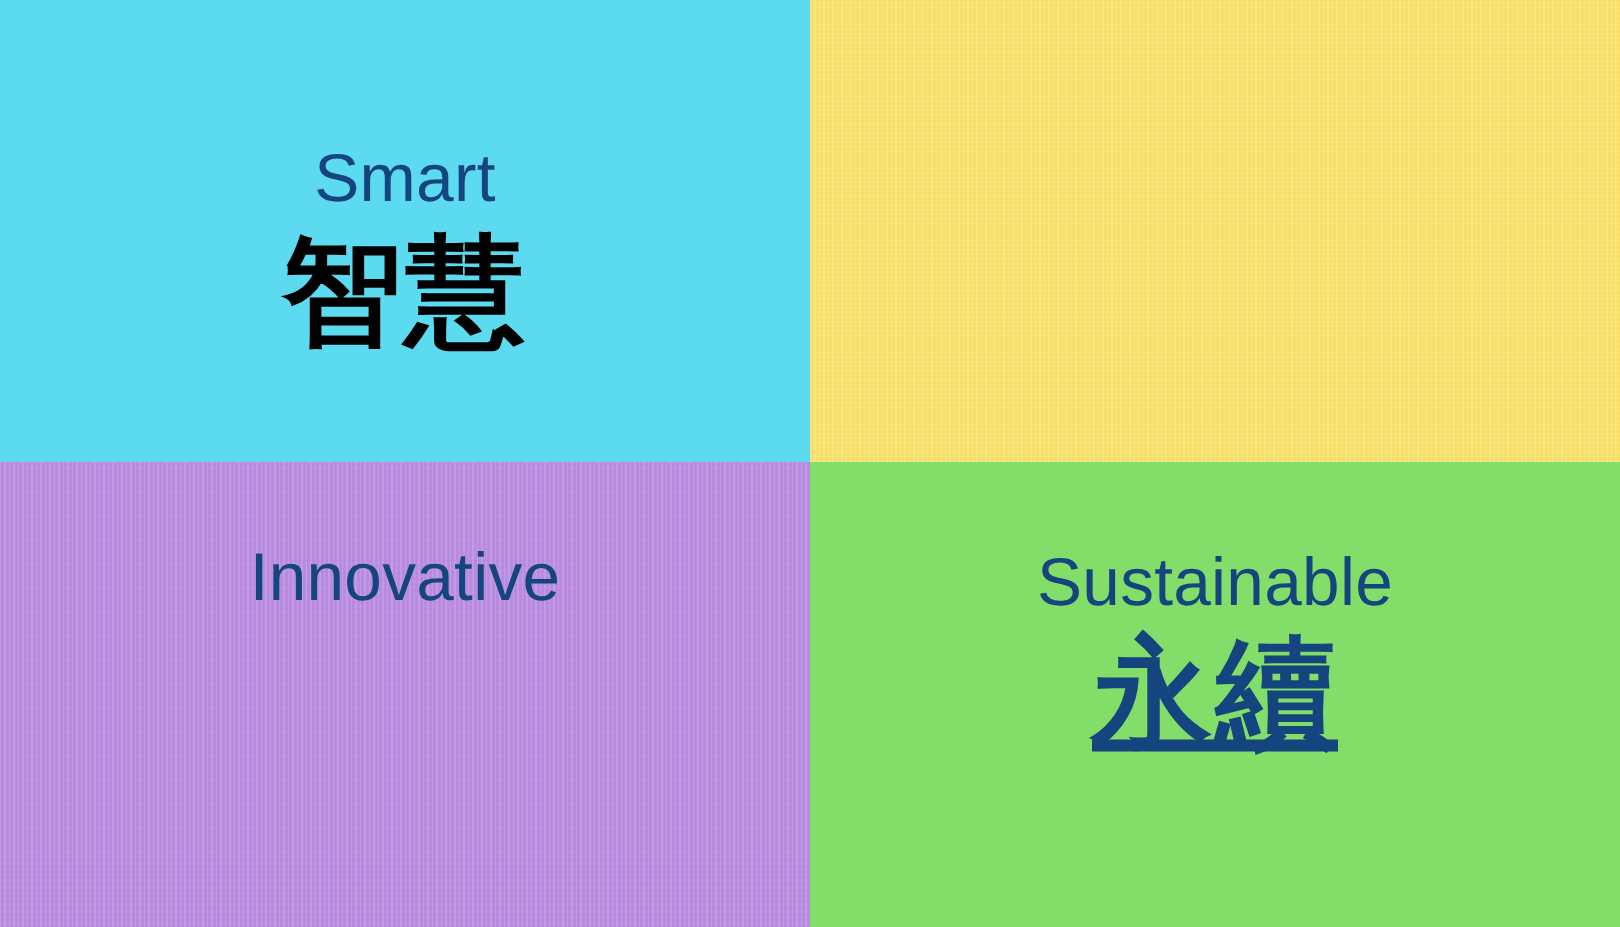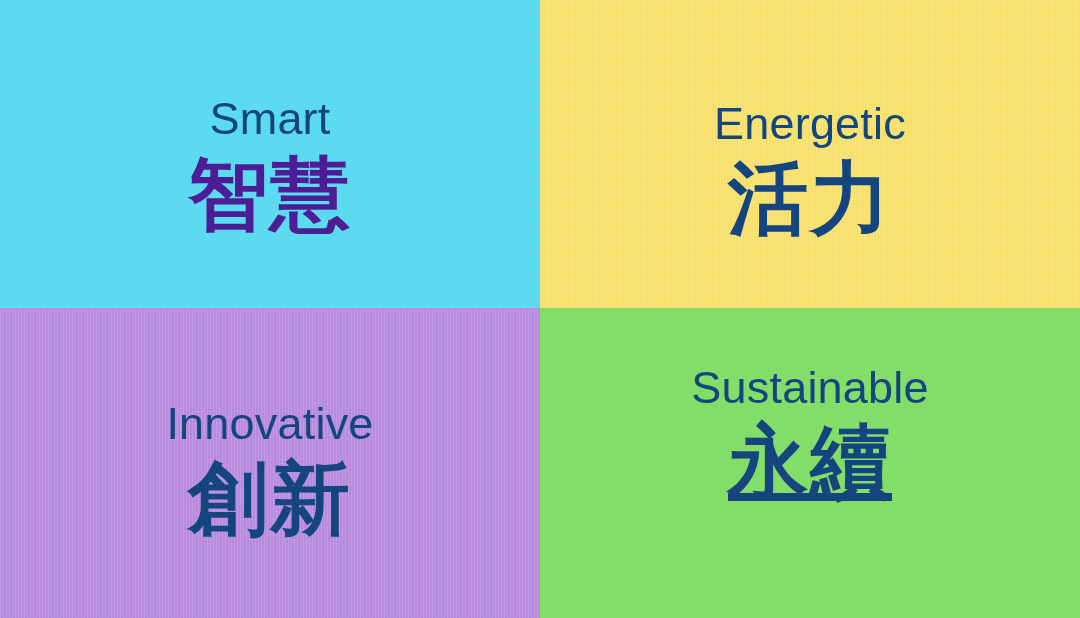--- a/index.html
+++ b/index.html
@@ -94,52 +94,47 @@
     white-space: nowrap;
   }
 
   
   #cell-smart       .cell-inner { padding-top: 96px; }
   #cell-smart       .label-zh   { margin-top: 14px; }
 
   #cell-energetic   .cell-inner { padding-top: 101px; }
   #cell-energetic   .label-zh   { margin-top: 13px; }
 
-  #cell-innovative  .cell-inner { padding-top: 93px; }
+  #cell-innovative  .cell-inner { padding-top: 54px; }
   #cell-innovative  .label-zh   { margin-top: 13px; }
 
   #cell-sustainable .cell-inner { padding-top: 57px; }
   #cell-sustainable .label-zh   { margin-top: 12px; }
 </style>
 </head>
 <body>
 
 <div id="grid">
 
   <div class="cell tex-none" id="cell-smart" style="background-color: rgb(92, 218, 240);">
     <div class="texture"></div>
     <div class="cell-inner">
       <div class="label-en" style="color: rgb(21, 69, 126);">Smart</div>
-      <div class="label-zh" style="color: #4c1d95;">智慧</div>
+      <div class="label-zh" style="color: #000000;">智慧</div>
     </div>
   </div>
 
   <div class="cell tex-dots" id="cell-energetic" style="background-color: rgb(247, 223, 101);">
     <div class="texture"></div>
-    <div class="cell-inner">
-      <div class="label-en" style="color: rgb(21, 69, 126);">Energetic</div>
-      <div class="label-zh" style="color: rgb(21, 69, 126);">活力</div>
-    </div>
   </div>
 
   <div class="cell tex-stripe" id="cell-innovative" style="background-color: rgb(185, 140, 224);">
     <div class="texture"></div>
     <div class="cell-inner">
       <div class="label-en" style="color: rgb(21, 69, 126);">Innovative</div>
-      <div class="label-zh" style="color: rgb(21, 69, 126);">創新</div>
     </div>
   </div>
 
   <div class="cell tex-none" id="cell-sustainable" style="background-color: rgb(131, 221, 105);">
     <div class="texture"></div>
     <div class="cell-inner">
       <div class="label-en" style="color: rgb(21, 69, 126);">Sustainable</div>
       <div class="label-zh" style="color: rgb(21, 69, 126); text-decoration: underline;">永續</div>
     </div>
   </div>

